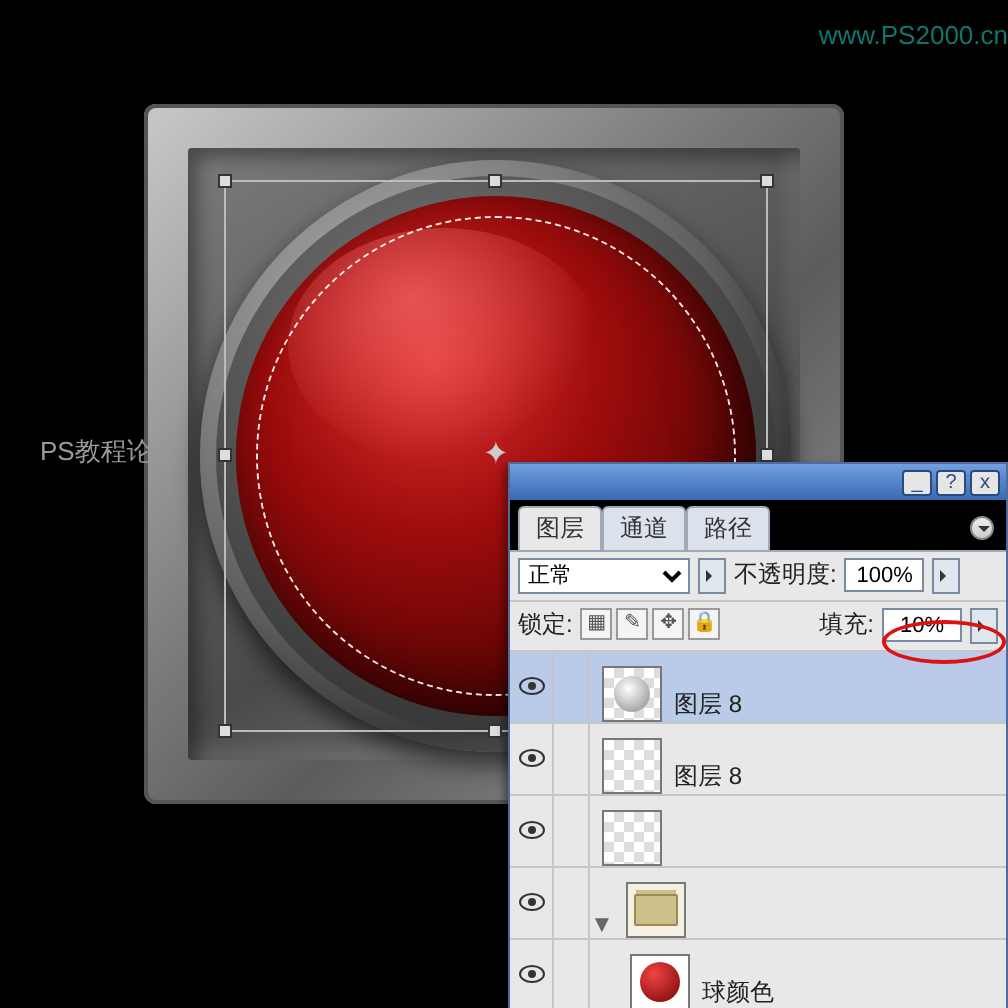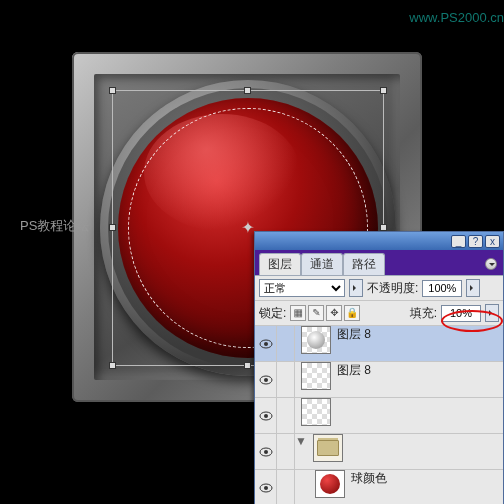--- a/index.html
+++ b/index.html
@@ -42,39 +42,39 @@
   border:1px dashed #fff;opacity:.9}
 
 
 .panel{position:absolute;right:0;top:231px;width:250px;background:#e8e8e8;
   border:1px solid #4f6b9b;font-size:12px;box-shadow:-2px 2px 4px rgba(0,0,0,.4)}
 .titlebar{height:18px;background:linear-gradient(#6f9fde,#3a6ab3);display:flex;align-items:center;
   padding:0 3px;gap:2px}
 .titlebar .tbtn{width:15px;height:13px;background:#e6e6e6;border:1px solid #2a4a80;border-radius:2px;
   font:10px/11px Arial;text-align:center;color:#2a4a80}
 .titlebar .spacer{flex:1}
-.tabs{display:flex;gap:0;padding:3px 4px 0;background:#4c1d95;border-bottom:1px solid #9fa9b8}
+.tabs{display:flex;gap:0;padding:3px 4px 0;background:#000000;border-bottom:1px solid #9fa9b8}
 .tab{padding:2px 8px;border:1px solid #9fa9b8;border-bottom:none;background:#dce2ec;border-radius:3px 3px 0 0;color:#333}
 .tab.active{background:#e8e8e8}
 .menu-btn{margin-left:auto;margin-right:2px;width:12px;height:12px;align-self:center;
   background:linear-gradient(#eee,#ccc);border:1px solid #888;border-radius:6px;position:relative}
 .menu-btn::after{content:"";position:absolute;left:3px;top:4px;border:3px solid transparent;border-top-color:#333}
-.row{display:flex;align-items:center;gap:4px;padding:3px 4px;border-bottom:1px solid #c6c6c6}
+.row{display:flex;align-items:flex-start;gap:4px;padding:3px 4px;border-bottom:1px solid #c6c6c6}
 .row .sel{height:18px;border:1px solid #7a8aa0;background:#fff;font:11px/16px sans-serif}
 .row .sel.mode{flex:0 0 86px}
 .row .pop{width:14px;height:18px;border:1px solid #7a8aa0;background:#e0e6ef;display:flex;align-items:center;justify-content:center}
 .row .pop::after{content:"";border:3px solid transparent;border-left-color:#333}
 .row label{color:#222}
 .row .val{width:40px;height:17px;border:1px solid #7a8aa0;background:#fff;text-align:center;font:11px/15px sans-serif}
 .circ{position:absolute;right:0px;bottom:-7px;width:62px;height:22px;border:2px solid #d11;border-radius:50%;pointer-events:none}
 .lockrow{position:relative}
 .lock-icons{display:flex;gap:2px}
 .lock-icons .li{width:16px;height:16px;border:1px solid #999;background:#f4f4f4;display:flex;align-items:center;justify-content:center;font:10px/1 Arial;color:#555}
 .layers{max-height:260px}
-.layer{display:flex;align-items:flex-start;border-bottom:1px solid #c6c6c6;height:36px}
+.layer{display:flex;align-items:flex-end;border-bottom:1px solid #c6c6c6;height:36px}
 .layer .eye{width:22px;height:36px;border-right:1px solid #c6c6c6;display:flex;align-items:center;justify-content:center;color:#333}
 .layer .linkcol{width:18px;height:36px;border-right:1px solid #c6c6c6}
 .layer .thumb{width:30px;height:28px;margin:0 6px;border:1px solid #777;background:#fff;background-image:
   linear-gradient(45deg,#ddd 25%,transparent 25%,transparent 75%,#ddd 75%),
   linear-gradient(45deg,#ddd 25%,transparent 25%,transparent 75%,#ddd 75%);
   background-size:10px 10px;background-position:0 0,5px 5px;display:flex;align-items:center;justify-content:center}
 .layer .thumb.red{background:#fff;background-image:none}
 .layer .thumb.red::after{content:"";width:20px;height:20px;border-radius:50%;
   background:radial-gradient(circle at 35% 30%,#e44,#7a0404)}
 .layer .thumb.mask::after{content:"";width:18px;height:18px;border-radius:50%;

